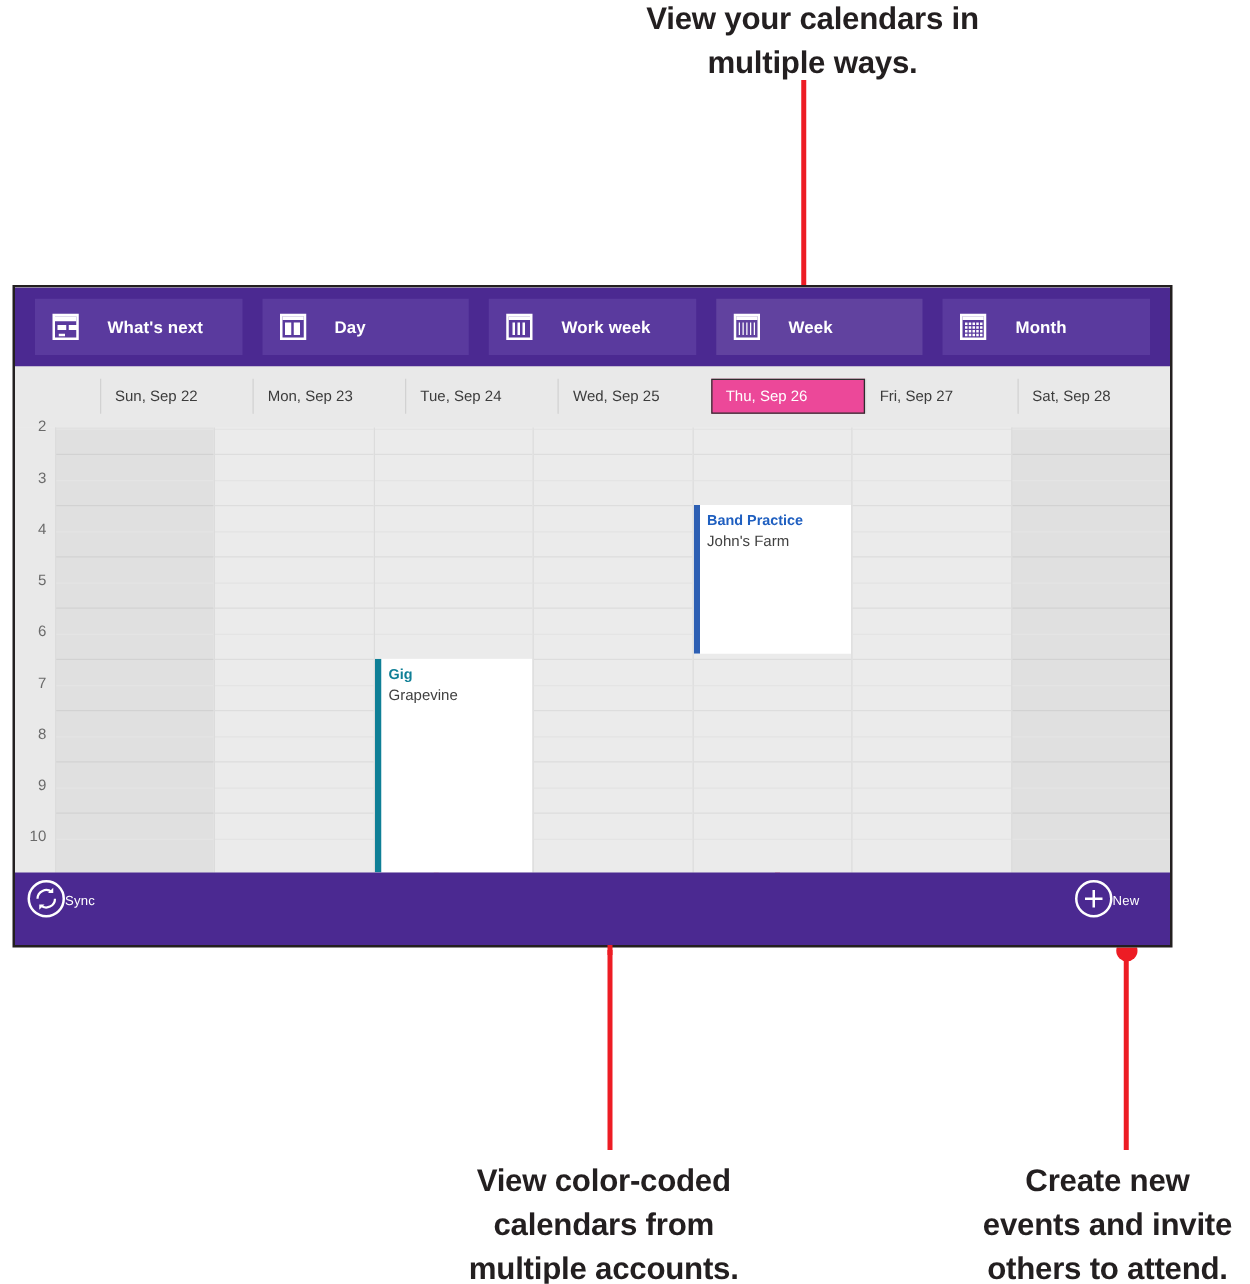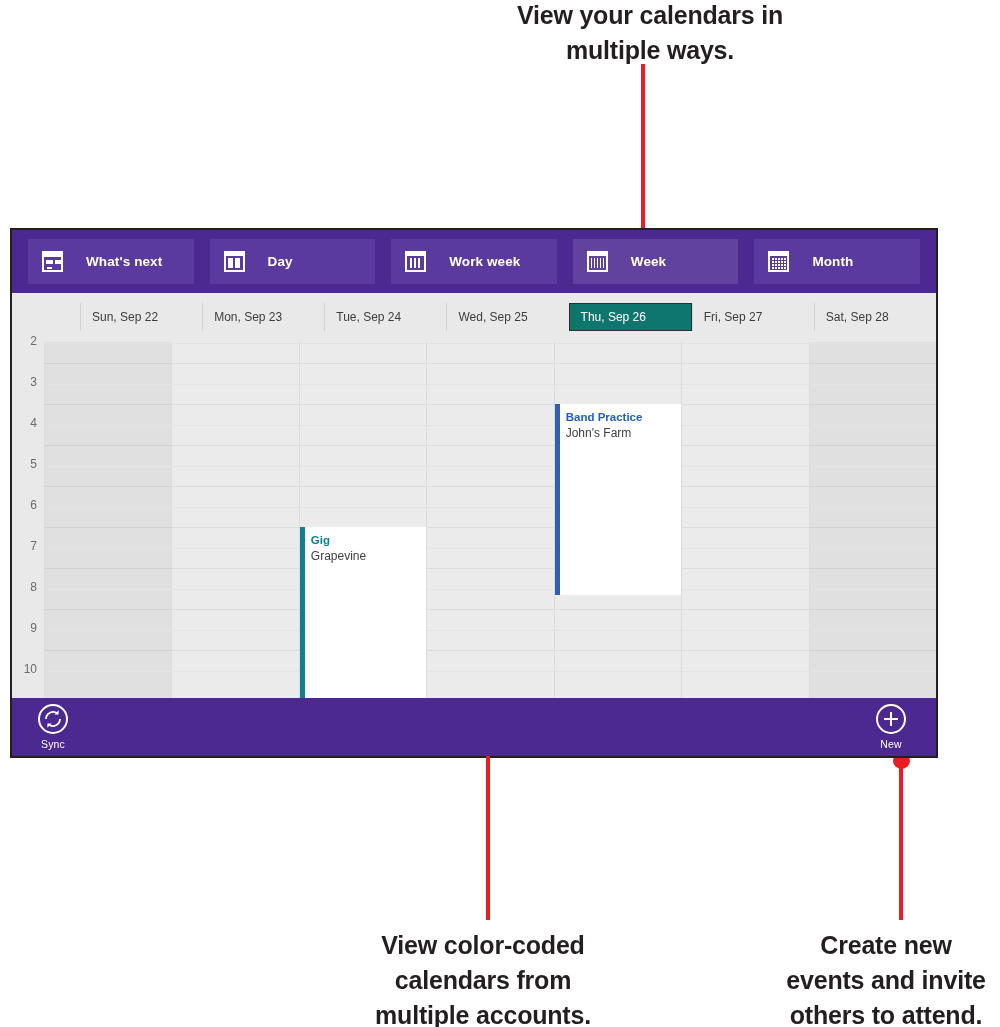--- a/index.html
+++ b/index.html
@@ -137,21 +137,21 @@
   }
   #dayheader .gutter { width: 32px; flex: none; }
   .dayhead {
     flex: 1 1 0;
     font-size: 12px; color: #3c3c3c;
     display: flex; align-items: center;
     padding-left: 11px;
     border-left: 1px solid #d2d2d2;
   }
   .dayhead.today {
-    background: #0f766e; color: #ffffff;
+    background: #ec4899; color: #ffffff;
     border: 1px solid #2e2e2e;
     font-weight: normal;
   }
 
   
   #grid {
     position: absolute; left: 0; top: 112px;
     width: 100%; height: 356px;
     display: flex;
     background: #eeeeee;
@@ -202,21 +202,21 @@
   
   #appbar {
     position: absolute; left: 0; bottom: 0;
     width: 100%; height: 58px;
     background: #4b2991;
     z-index: 30;
   }
   .appbtn {
     position: absolute; top: 6px;
     width: 62px;
-    display: flex; flex-direction: column; align-items: center;
+    display: flex; flex-direction: row; align-items: center;
     cursor: pointer;
   }
   .appbtn .circ {
     width: 30px; height: 30px; border-radius: 50%;
     border: 2px solid #ffffff;
     position: relative;
   }
   .appbtn .lbl {
     margin-top: 4px;
     color: #ffffff; font-size: 10.5px;
@@ -457,21 +457,21 @@
           <div class="hourcell major" style="top:226px">
               <div class="half"></div>
             </div>
           <div class="hourcell major" style="top:267px">
               <div class="half"></div>
             </div>
           <div class="hourcell major" style="top:308px">
               <div class="half"></div>
             </div>
 
-          <div class="event" style="left:0; top:62px; right:0; height:191px;">
+          <div class="event" style="left:0; top:62px; right:0; height:119px;">
             <div class="bar" style="background:#2d5fb3;"></div>
             <div class="ev-title" style="color:#1f5fc0;">Band Practice</div>
             <div class="ev-sub">John's Farm</div>
           </div>
         </div>
 
         <div class="daycol">
           <div class="hourcell" style="top:-20px">
               <div class="half"></div>
             </div>

